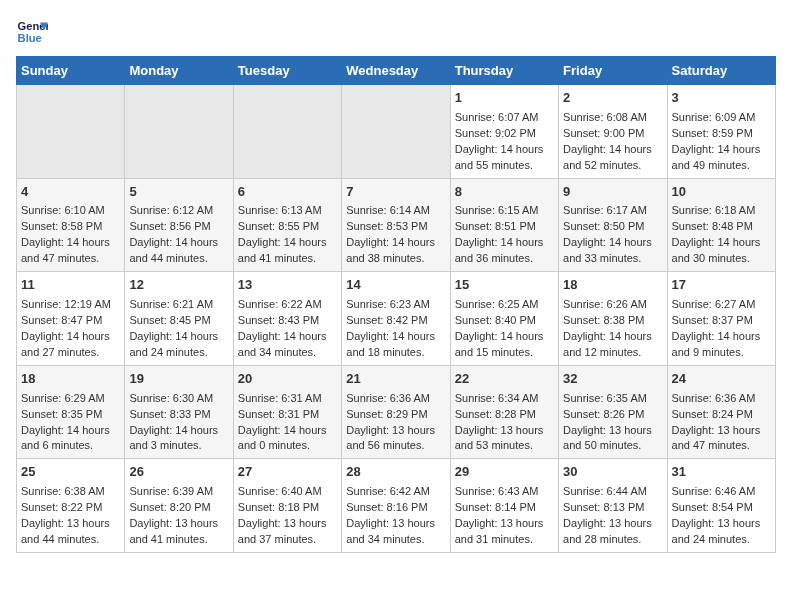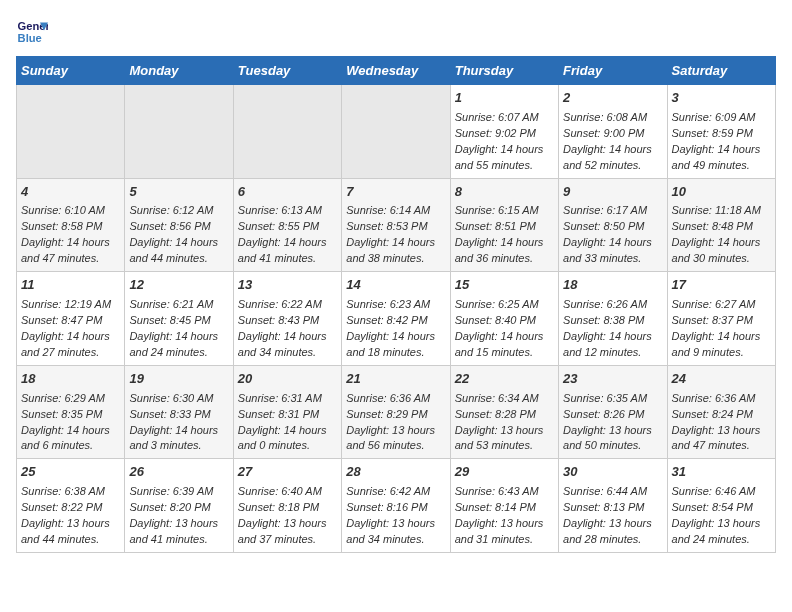--- a/index.html
+++ b/index.html
@@ -34,21 +34,20 @@
       color: #222;
     }
     .location-title {
       font-size: 16px;
       color: #444;
     }
     .calendar {
       width: 100%;
       border-collapse: collapse;
       font-size: 11px;
-      font-style: italic;
     }
     .calendar thead th {
       background-color: #2a6db5;
       color: #fff;
       padding: 6px 4px;
       text-align: left;
       font-size: 13px;
       border: 1px solid #2a6db5;
     }
     .calendar tbody td {
@@ -171,21 +170,21 @@
         </td>
         <td>
           <span class="day-num">9</span>
           <div>Sunrise: 6:17 AM</div>
           <div>Sunset: 8:50 PM</div>
           <div>Daylight: 14 hours</div>
           <div>and 33 minutes.</div>
         </td>
         <td>
           <span class="day-num">10</span>
-          <div>Sunrise: 11:18 AM</div>
+          <div>Sunrise: 6:18 AM</div>
           <div>Sunset: 8:48 PM</div>
           <div>Daylight: 14 hours</div>
           <div>and 30 minutes.</div>
         </td>
       </tr>
       <tr>
         <td>
           <span class="day-num">11</span>
           <div>Sunrise: 12:19 AM</div>
           <div>Sunset: 8:47 PM</div>
@@ -265,21 +264,21 @@
           <div>and 56 minutes.</div>
         </td>
         <td>
           <span class="day-num">22</span>
           <div>Sunrise: 6:34 AM</div>
           <div>Sunset: 8:28 PM</div>
           <div>Daylight: 13 hours</div>
           <div>and 53 minutes.</div>
         </td>
         <td>
-          <span class="day-num">23</span>
+          <span class="day-num">32</span>
           <div>Sunrise: 6:35 AM</div>
           <div>Sunset: 8:26 PM</div>
           <div>Daylight: 13 hours</div>
           <div>and 50 minutes.</div>
         </td>
         <td>
           <span class="day-num">24</span>
           <div>Sunrise: 6:36 AM</div>
           <div>Sunset: 8:24 PM</div>
           <div>Daylight: 13 hours</div>

